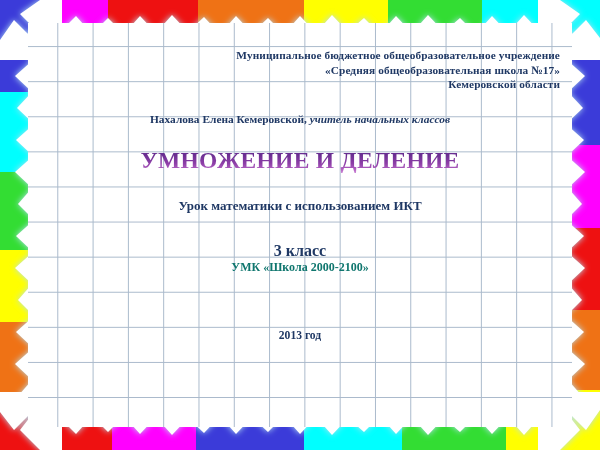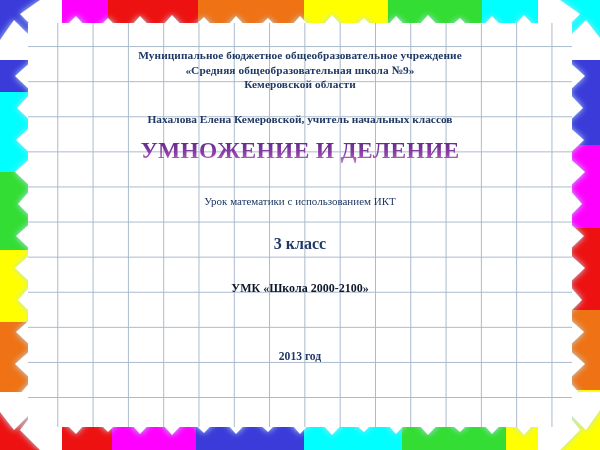--- a/index.html
+++ b/index.html
@@ -47,63 +47,63 @@
     text-align:center;
   }
 
   .hdr {
     color:#1f3864;
     font-weight:bold;
     font-size:11.3px;
     line-height:14.6px;
     letter-spacing:0.1px;
     white-space:nowrap;
+    text-align:right;
   }
   #hdr-block { padding-top:18px; }
 
   #author {
     margin-top:20px;
     color:#1f3864;
     font-weight:bold;
     font-size:11.4px;
     line-height:15px;
     white-space:nowrap;
   }
-  #author .ital { }
+  #author .ital { font-style:italic; }
 
   #maintitle {
-    margin-top:11px;
+    margin-top:21px;
     font-size:23.5px;
     font-weight:bold;
     line-height:25.5px;
     letter-spacing:0.3px;
     background:linear-gradient(to bottom, #5b2d8e 0%, #6b2f92 28%, #8e3fa8 62%, #b565c4 88%, #cf8ad8 100%);
     -webkit-background-clip:text;
     background-clip:text;
     color:transparent;
     -webkit-text-fill-color:transparent;
     white-space:nowrap;
   }
 
   #subtitle {
-    margin-top:32px;
-    color:#1f3864;
-    font-weight:normal;
-    font-size:11px;
+    margin-top:25px;
+    color:#1f3864;
+    font-weight:bold;
+    font-size:13px;
     white-space:nowrap;
   }
   #grade {
     margin-top:28px;
     color:#1f3864;
     font-weight:bold;
     font-size:16px;
   }
   #umk {
-    margin-top:28px;
-    color:#0f172a;
+    color:#0f766e;
     font-weight:bold;
     font-size:12px;
   }
   #year {
     margin-top:54px;
     color:#1f3864;
     font-weight:bold;
     font-size:11.6px;
   }
 </style>
@@ -200,21 +200,21 @@
                L582,396 L566,412 L580,430 L560,450 L538,450 L538,0 Z"></path>
     </g>
   </svg>
 
   <div id="grid-sheet"></div>
 
   <div id="content">
 
     <div id="hdr-block">
       <div class="hdr">Муниципальное  бюджетное общеобразовательное учреждение</div>
-      <div class="hdr">«Средняя общеобразовательная школа №9»</div>
+      <div class="hdr">«Средняя общеобразовательная школа №17»</div>
       <div class="hdr">Кемеровской области</div>
     </div>
 
     <div id="author">
       <span>Нахалова Елена Кемеровской,</span>
       <span class="ital">учитель  начальных классов</span>
     </div>
 
     <div id="maintitle">
       <div>УМНОЖЕНИЕ И ДЕЛЕНИЕ</div>

